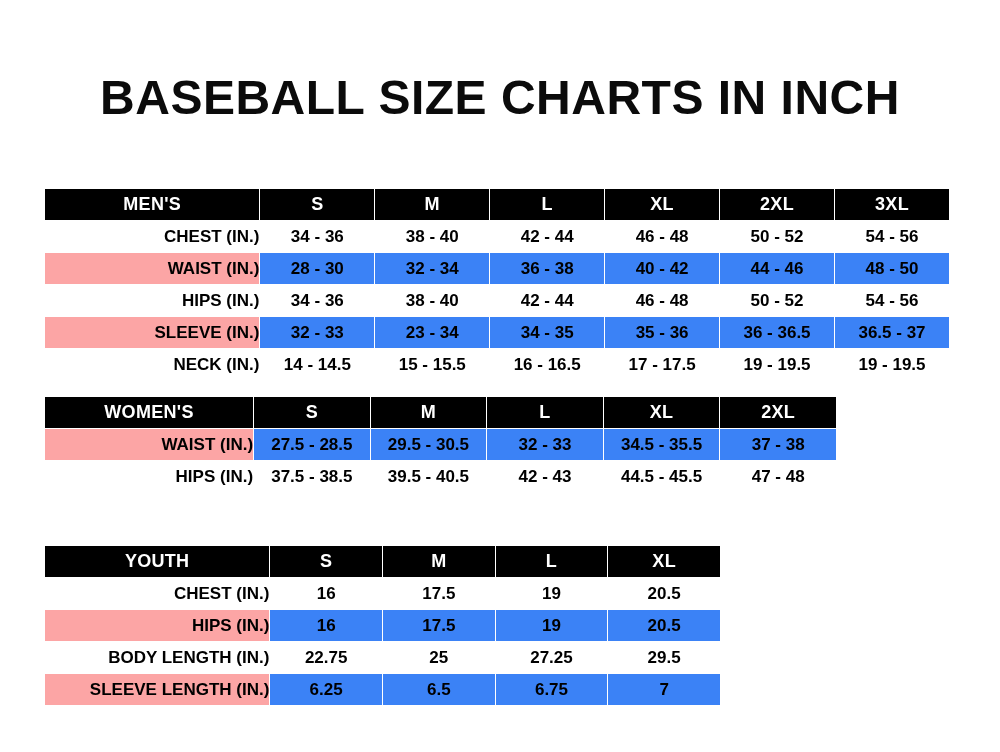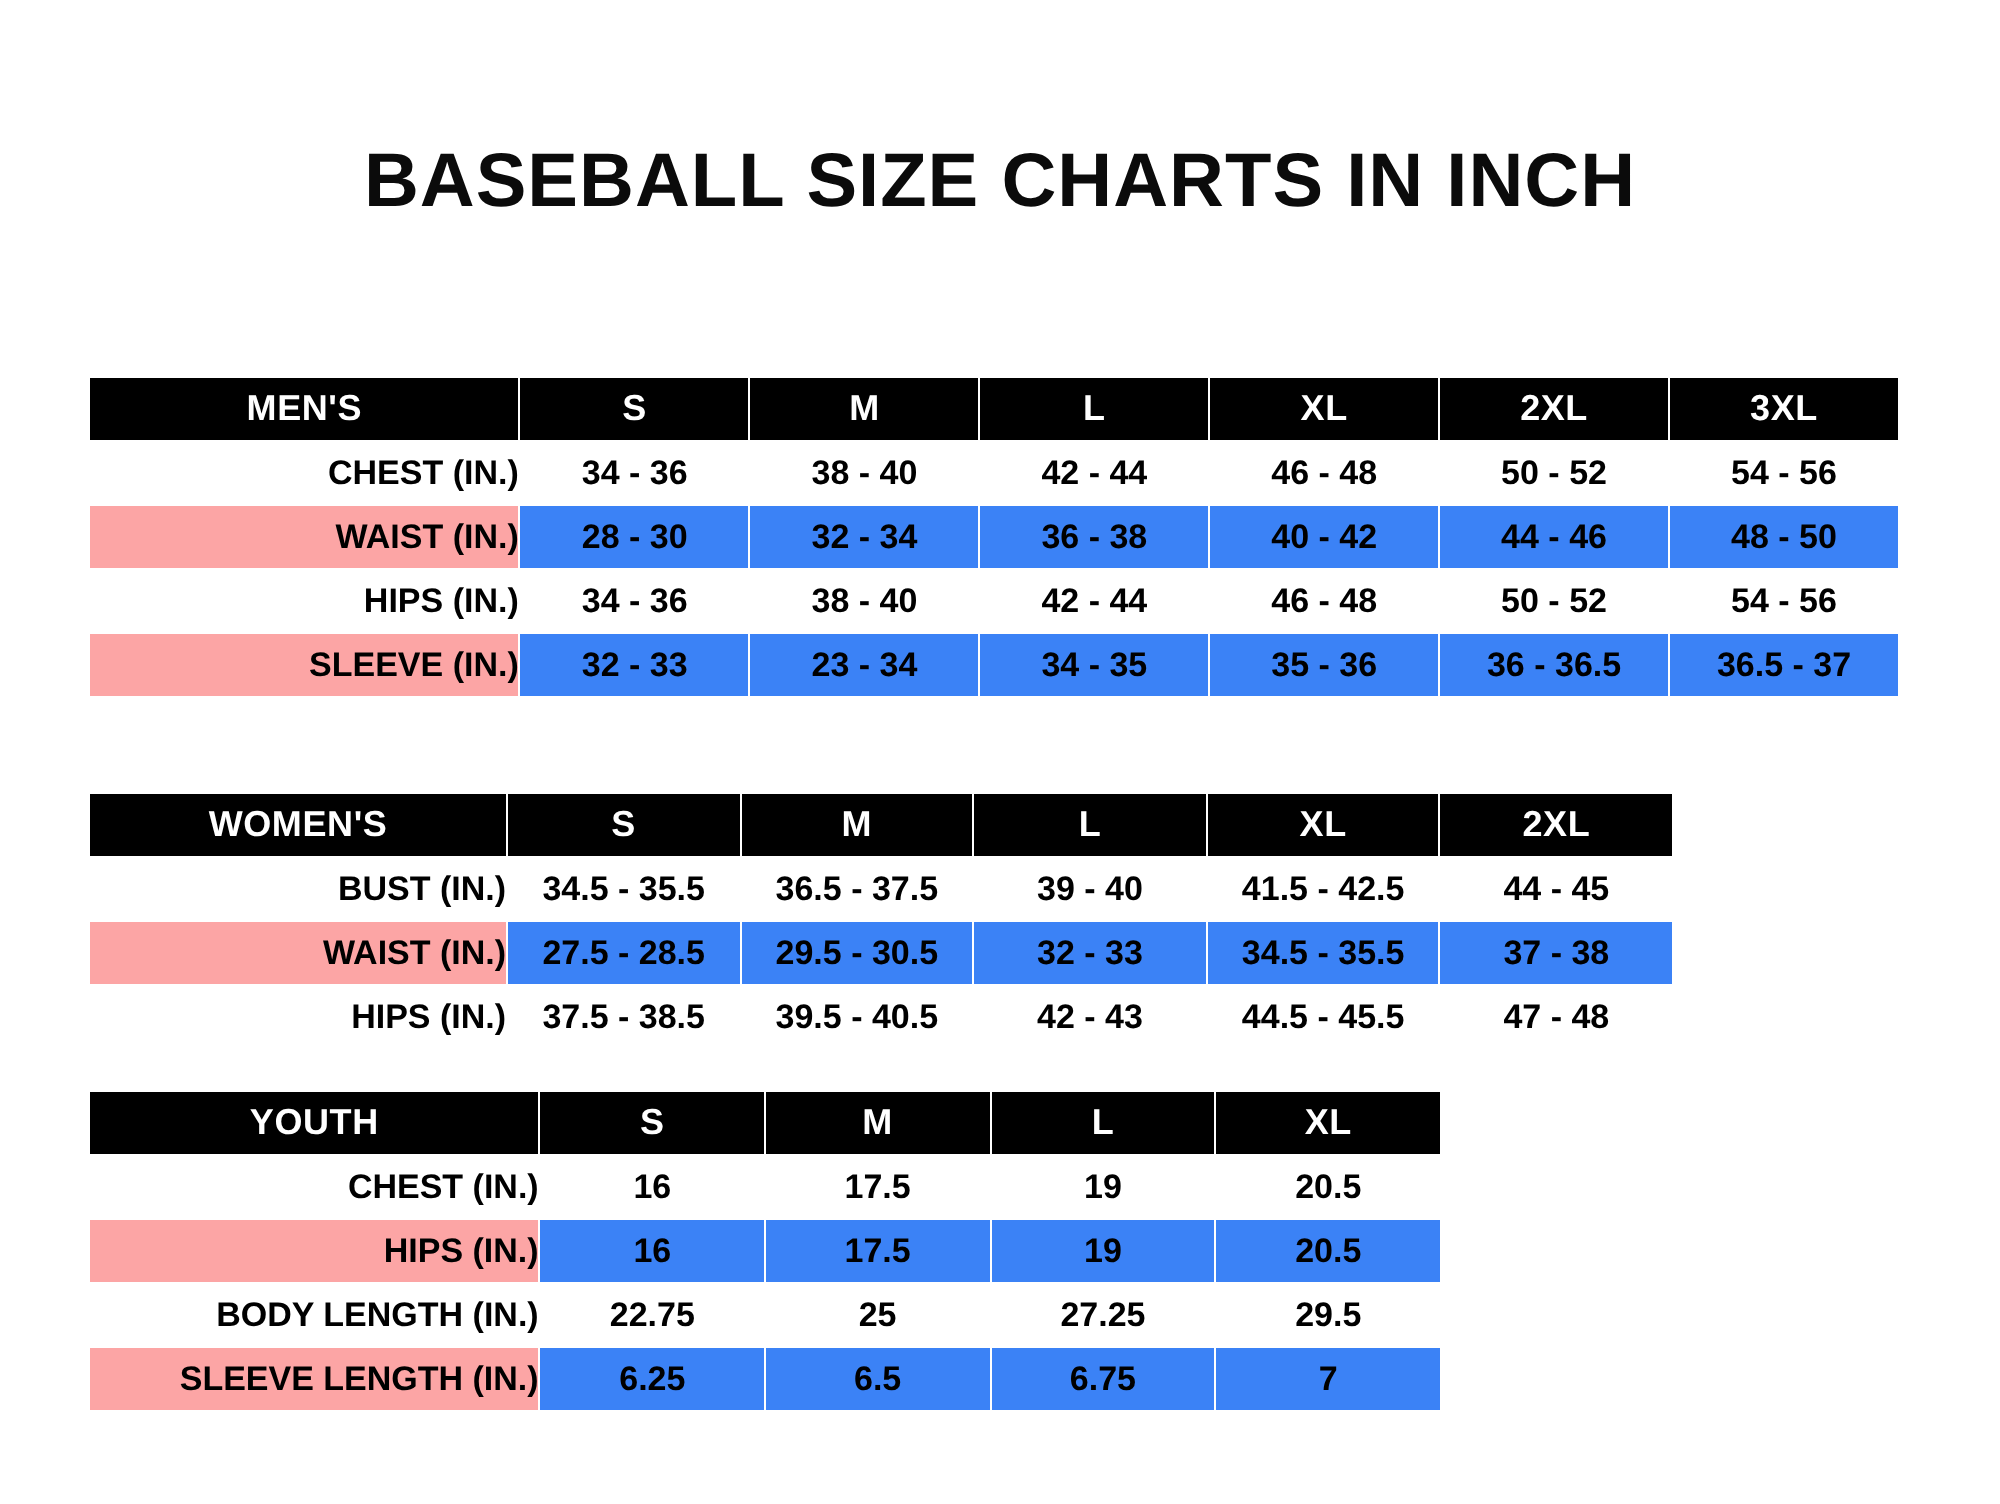--- a/index.html
+++ b/index.html
@@ -19,21 +19,21 @@
     width: 1000px;
     height: 752px;
     background: #ffffff;
   }
   .title {
     position: absolute;
     top: 70px;
     left: 0;
     width: 1000px;
     text-align: center;
-    font-size: 38px;
+    font-size: 48px;
     font-weight: bold;
     letter-spacing: 0.5px;
     color: #0b0b0b;
     font-family: "Liberation Sans", sans-serif;
   }
 
   .chart {
     position: absolute;
     border-collapse: collapse;
     table-layout: fixed;
@@ -162,20 +162,29 @@
       </tr>
       <tr class="even">
         <td class="rowlabel">SLEEVE (IN.)</td>
         <td>32 - 33</td>
         <td>23 - 34</td>
         <td>34 - 35</td>
         <td>35 - 36</td>
         <td>36 - 36.5</td>
         <td>36.5 - 37</td>
       </tr>
+      <tr class="odd">
+        <td class="rowlabel">NECK (IN.)</td>
+        <td>14 - 14.5</td>
+        <td>15 - 15.5</td>
+        <td>16 - 16.5</td>
+        <td>17 - 17.5</td>
+        <td>19 - 19.5</td>
+        <td>19 - 19.5</td>
+      </tr>
     </tbody>
   </table>
 
   <table class="chart" id="womens-chart">
     <colgroup>
       <col class="c0">
         <col class="cx">
         <col class="cx">
         <col class="cx">
         <col class="cx">
@@ -185,28 +194,20 @@
       <tr>
         <th class="label-head">WOMEN'S</th>
         <th>S</th>
         <th>M</th>
         <th>L</th>
         <th>XL</th>
         <th>2XL</th>
       </tr>
     </thead>
     <tbody>
-      <tr class="odd">
-        <td class="rowlabel">BUST (IN.)</td>
-        <td>34.5 - 35.5</td>
-        <td>36.5 - 37.5</td>
-        <td>39 - 40</td>
-        <td>41.5 - 42.5</td>
-        <td>44 - 45</td>
-      </tr>
       <tr class="even">
         <td class="rowlabel">WAIST (IN.)</td>
         <td>27.5 - 28.5</td>
         <td>29.5 - 30.5</td>
         <td>32 - 33</td>
         <td>34.5 - 35.5</td>
         <td>37 - 38</td>
       </tr>
       <tr class="odd">
         <td class="rowlabel">HIPS (IN.)</td>

